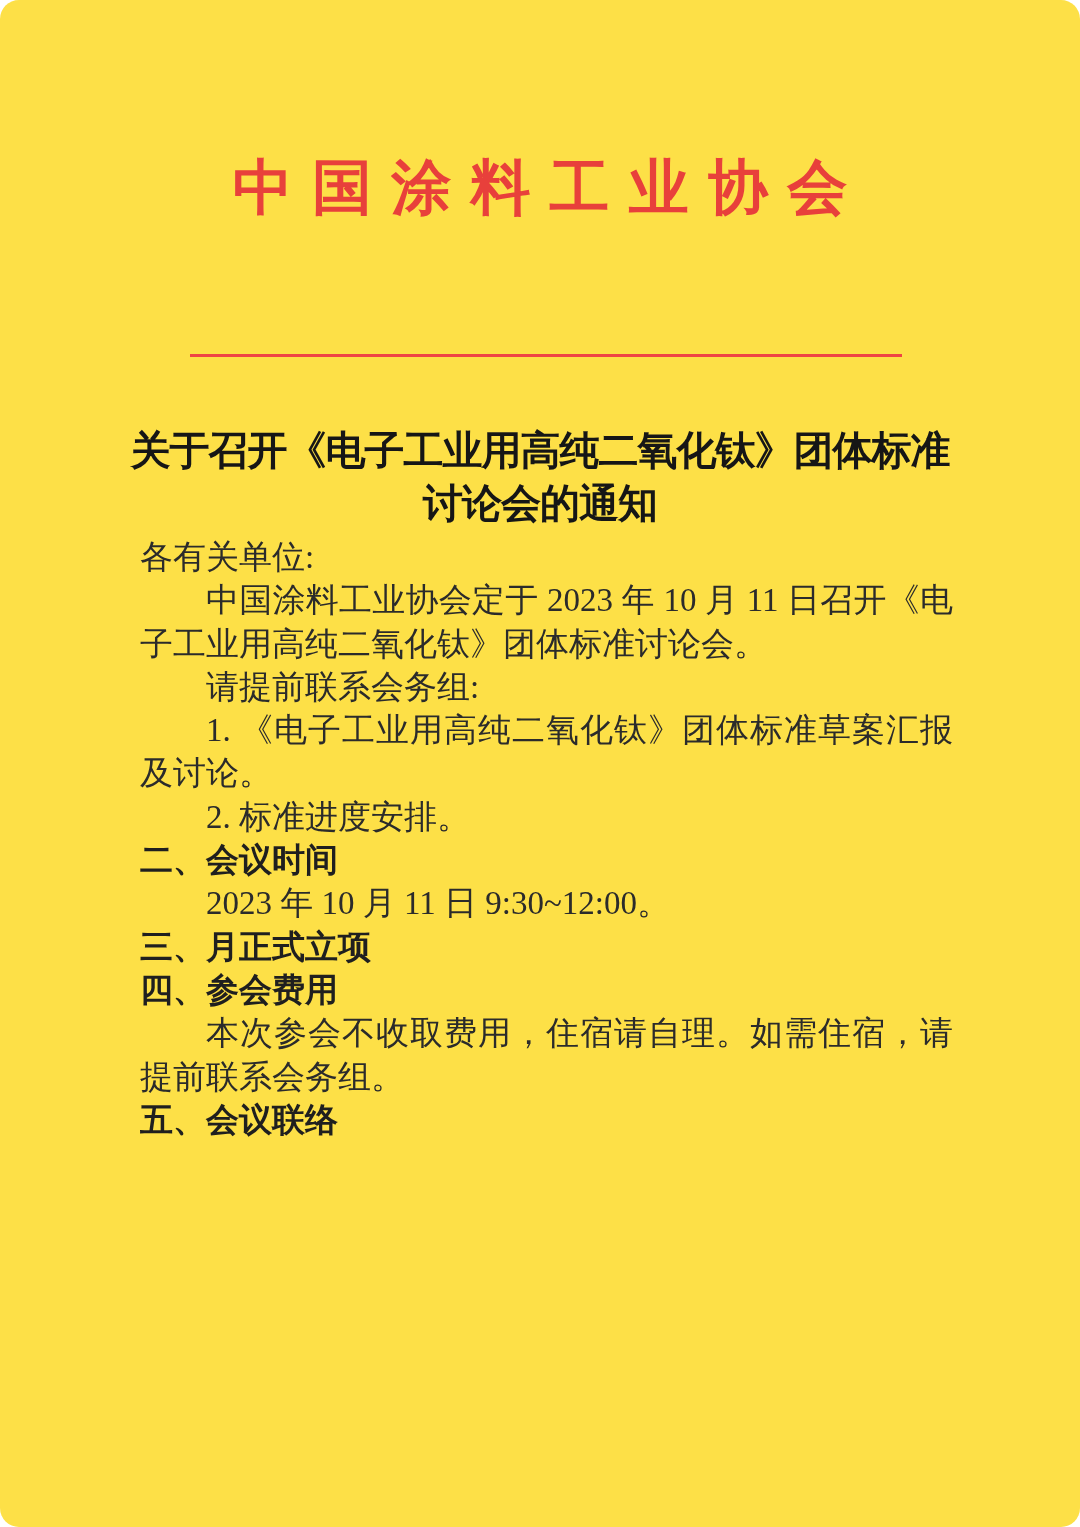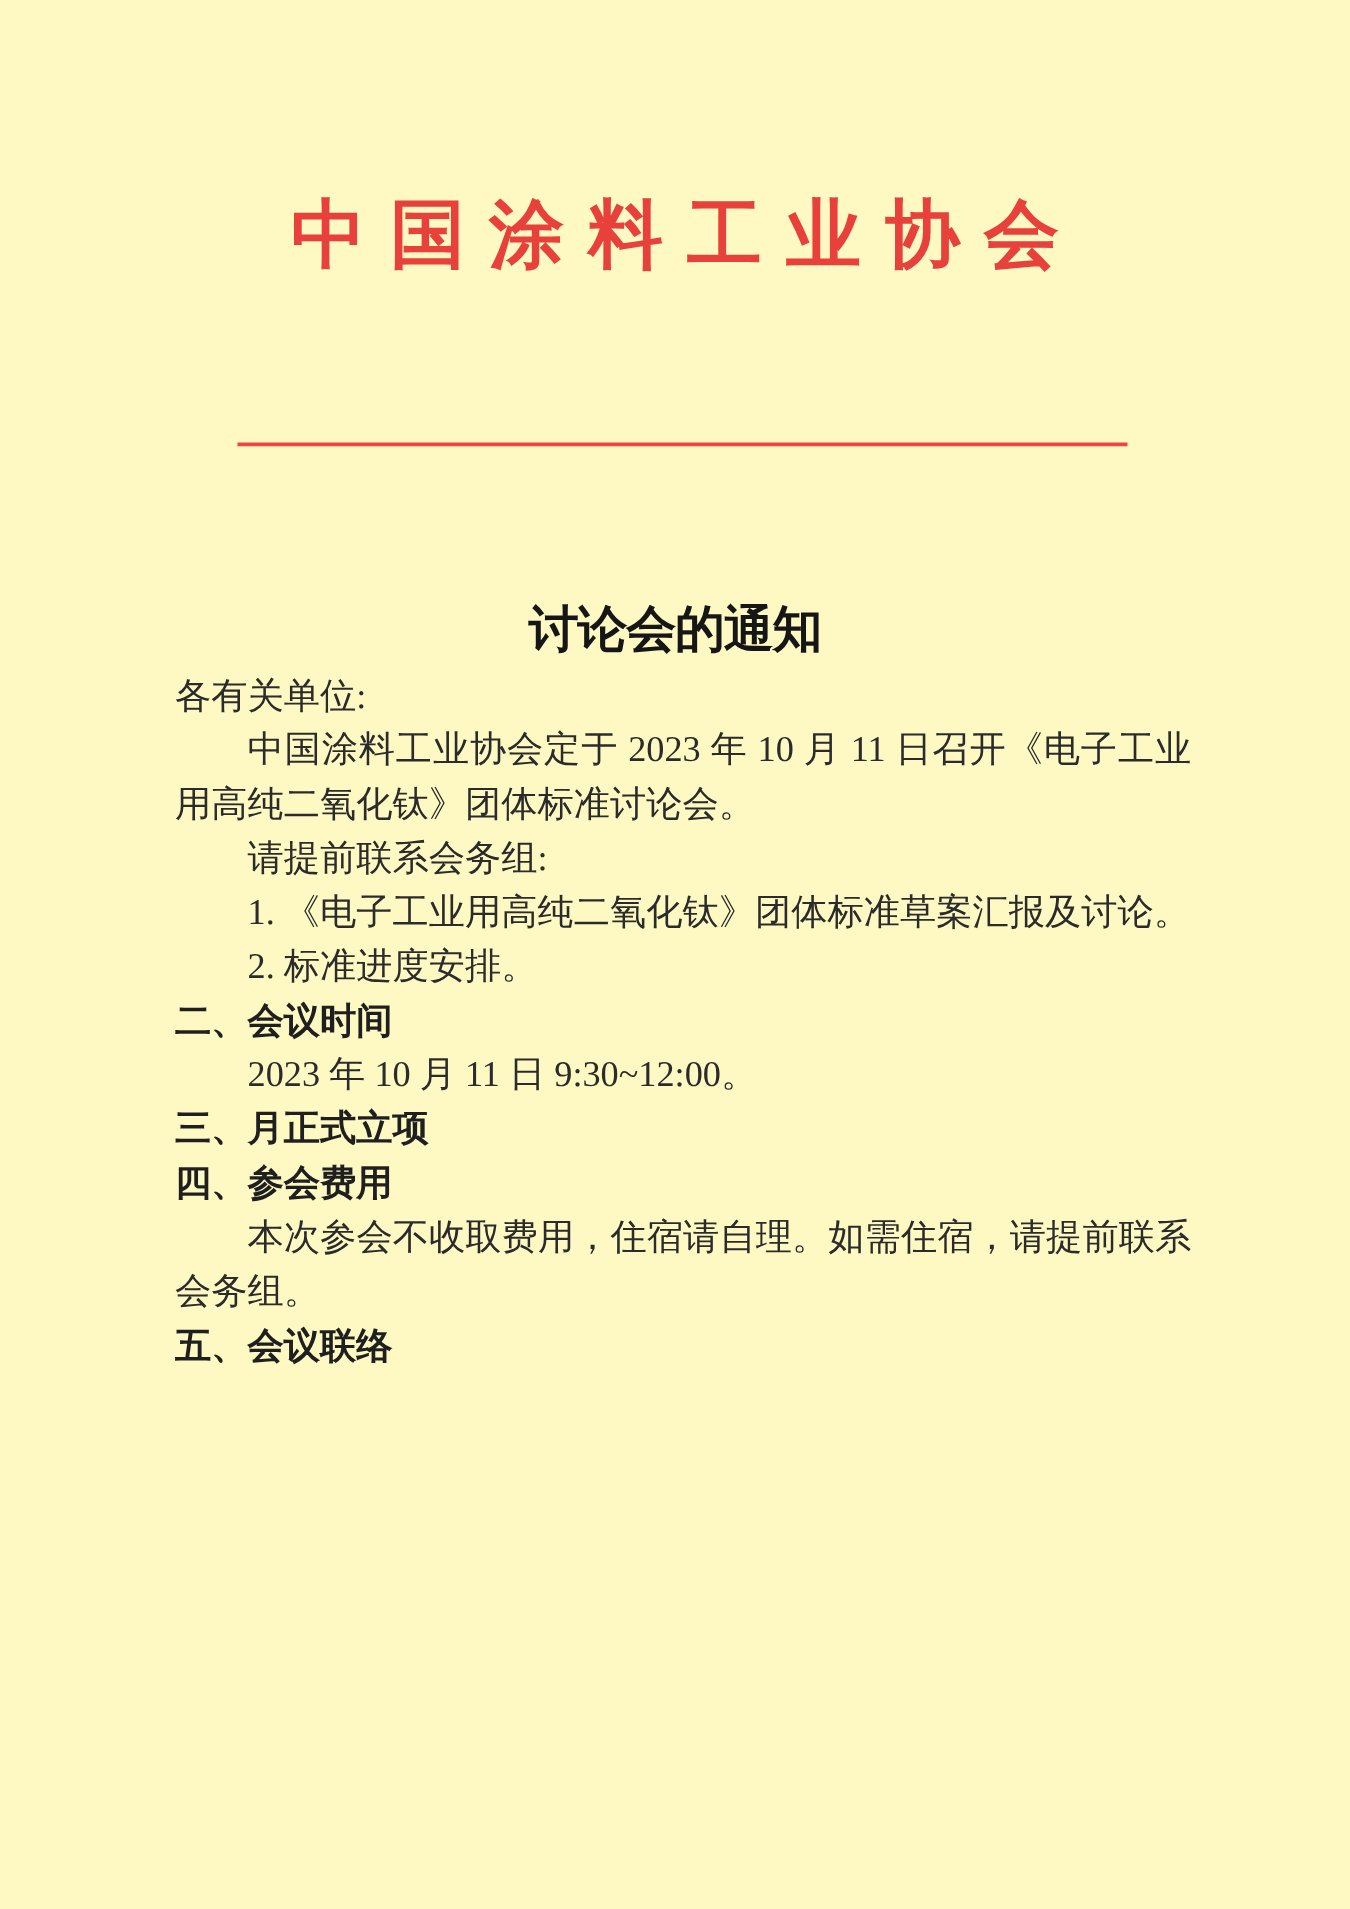--- a/index.html
+++ b/index.html
@@ -5,24 +5,25 @@
   html, body {
     margin: 0;
     padding: 0;
     background: #ffffff;
   }
   .page {
     position: relative;
     width: 1080px;
     height: 1527px;
     margin: 0 auto;
-    background: #fef9c3;
+    background: #fde047;
     overflow: hidden;
     font-family: "Liberation Serif", "DejaVu Serif", serif;
     color: #262626;
+    border-radius: 19px;
   }
   
   .org-name {
     position: absolute;
     top: 152px;
     left: 0;
     right: 0;
     margin: 0;
     text-align: center;
     font-size: 60px;
@@ -55,21 +56,21 @@
     font-weight: bold;
     color: #161616;
     letter-spacing: -1px;
   }
   
   .doc-body {
     position: absolute;
     top: 536px;
     left: 140px;
     width: 813px;
-    font-size: 29px;
+    font-size: 33px;
     line-height: 43.3px;
     color: #2b2b2b;
   }
   .doc-body p {
     margin: 0;
     padding: 0;
   }
   .indent  { text-indent: 2em; }
   .justify { text-align: justify; text-justify: inter-ideograph; }
   .section-heading {
@@ -80,21 +81,21 @@
 </head>
 <body>
 
 <div class="page">
 
   <h1 class="org-name">中国涂料工业协会</h1>
 
   <div class="red-rule"></div>
 
   <h2 class="doc-title">
-    <br>
+    <span>关于召开《电子工业用高纯二氧化钛》团体标准</span><br>
     <span>讨论会的通知</span>
   </h2>
 
   <div class="doc-body">
 
     <p>各有关单位:</p>
 
 
     <p class="indent justify">中国涂料工业协会定于 2023 年 10 月 11 日召开《电子工业用高纯二氧化钛》团体标准讨论会。</p>
 

